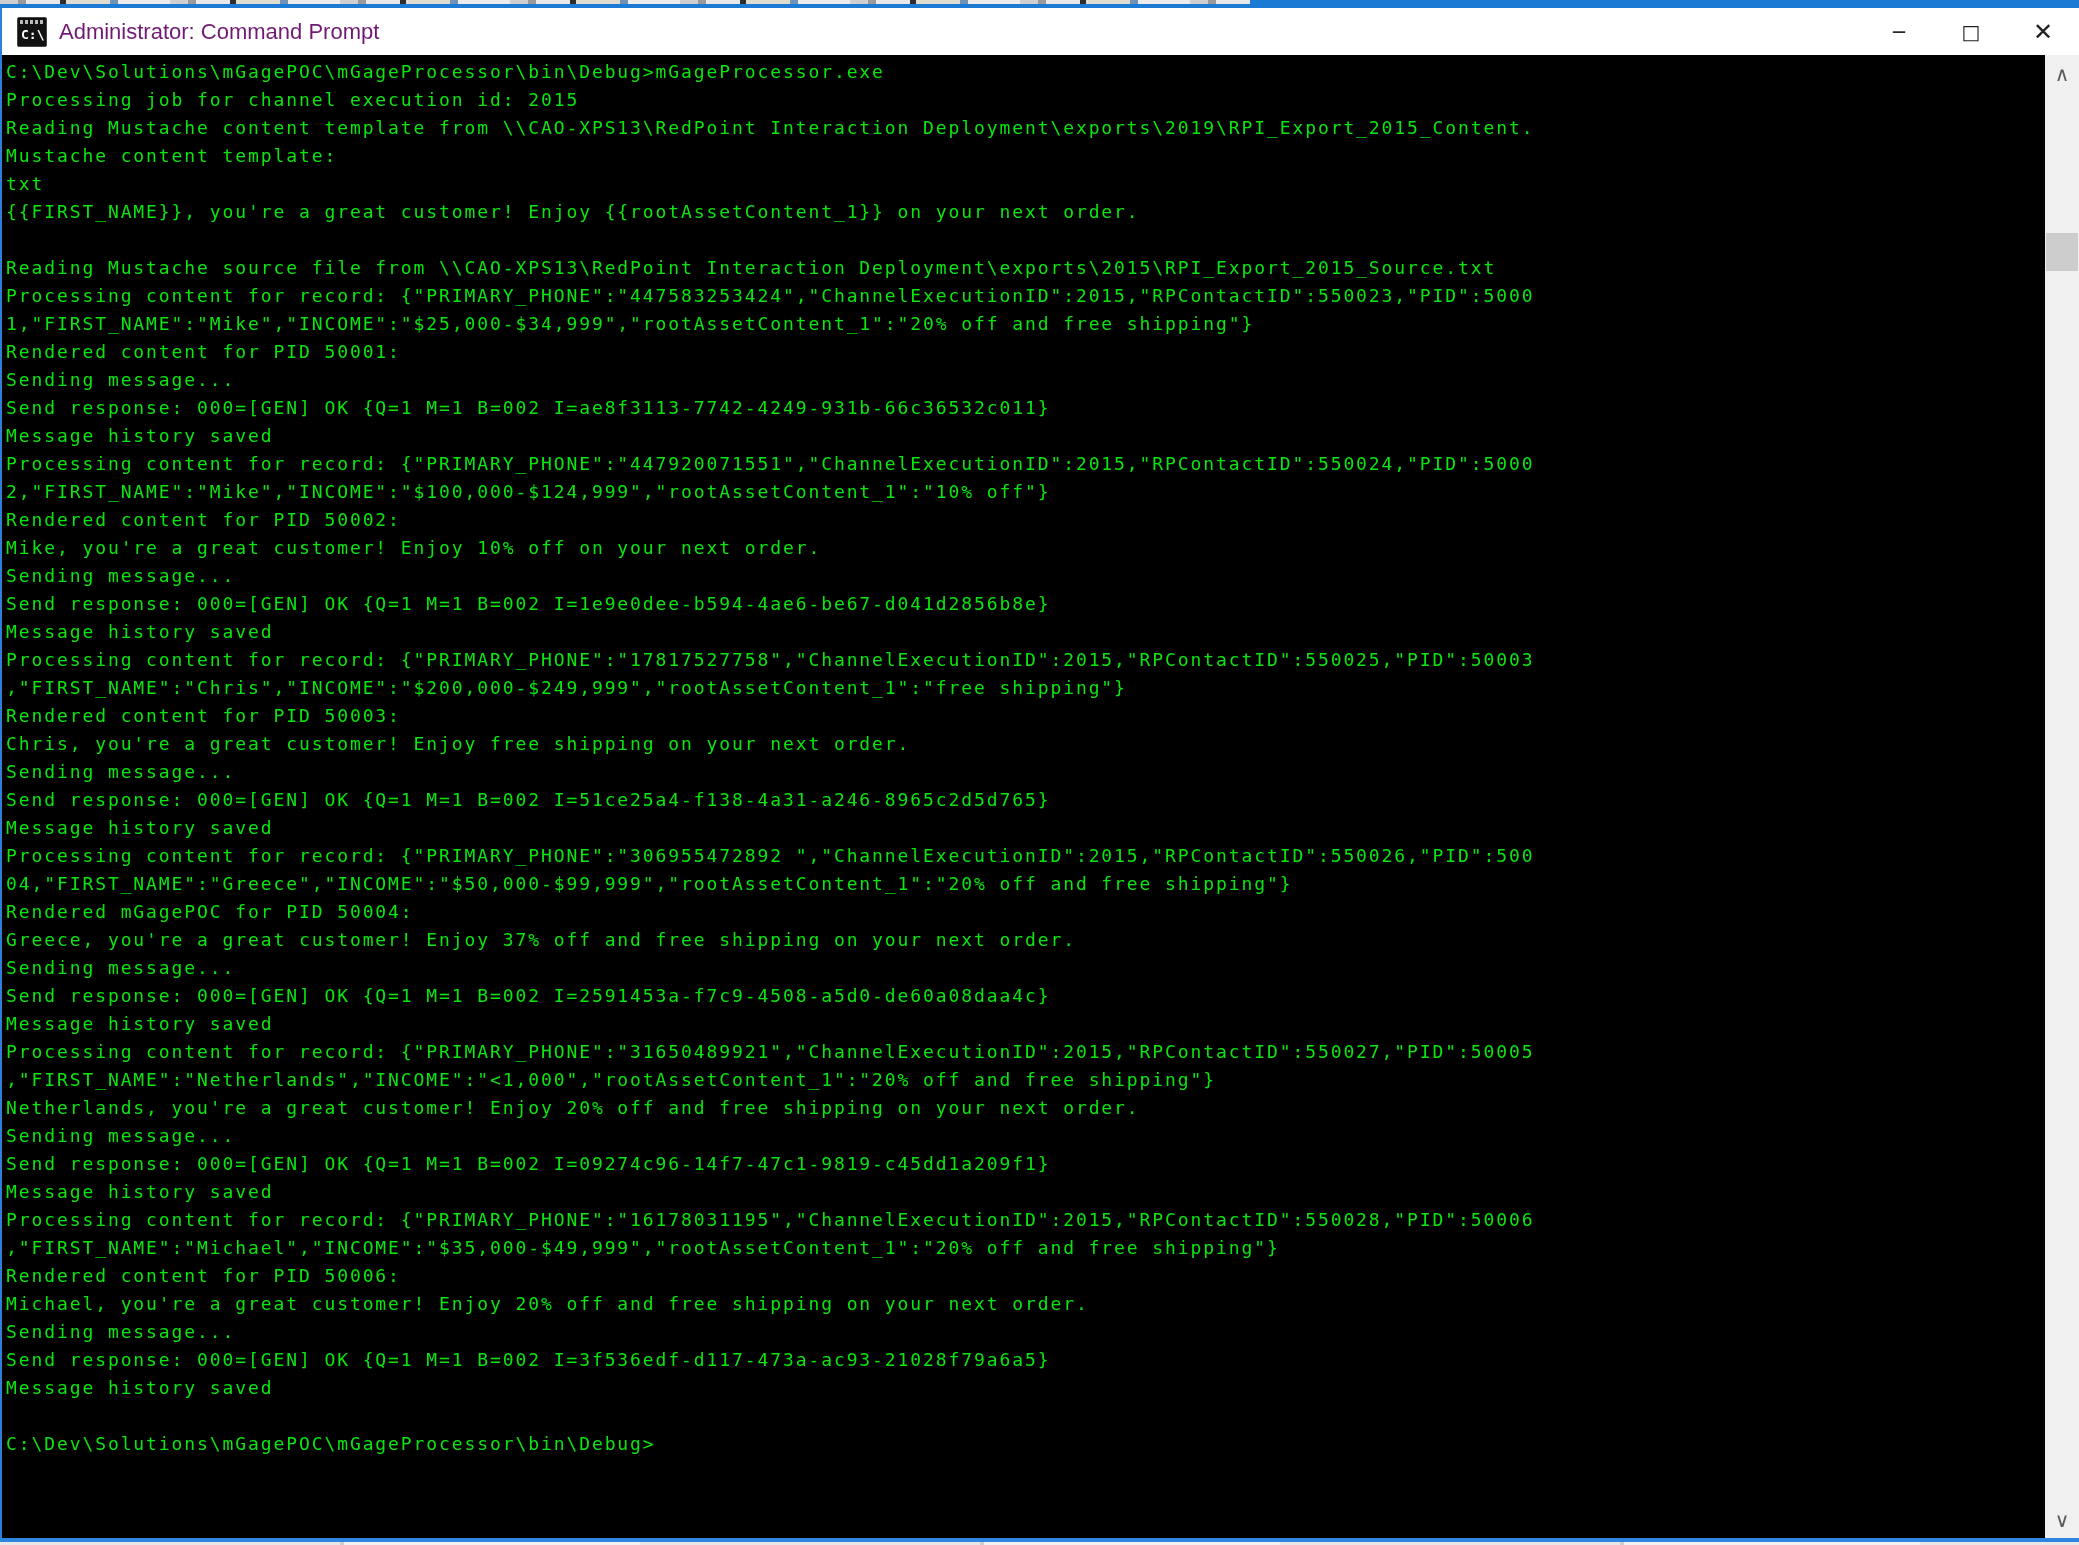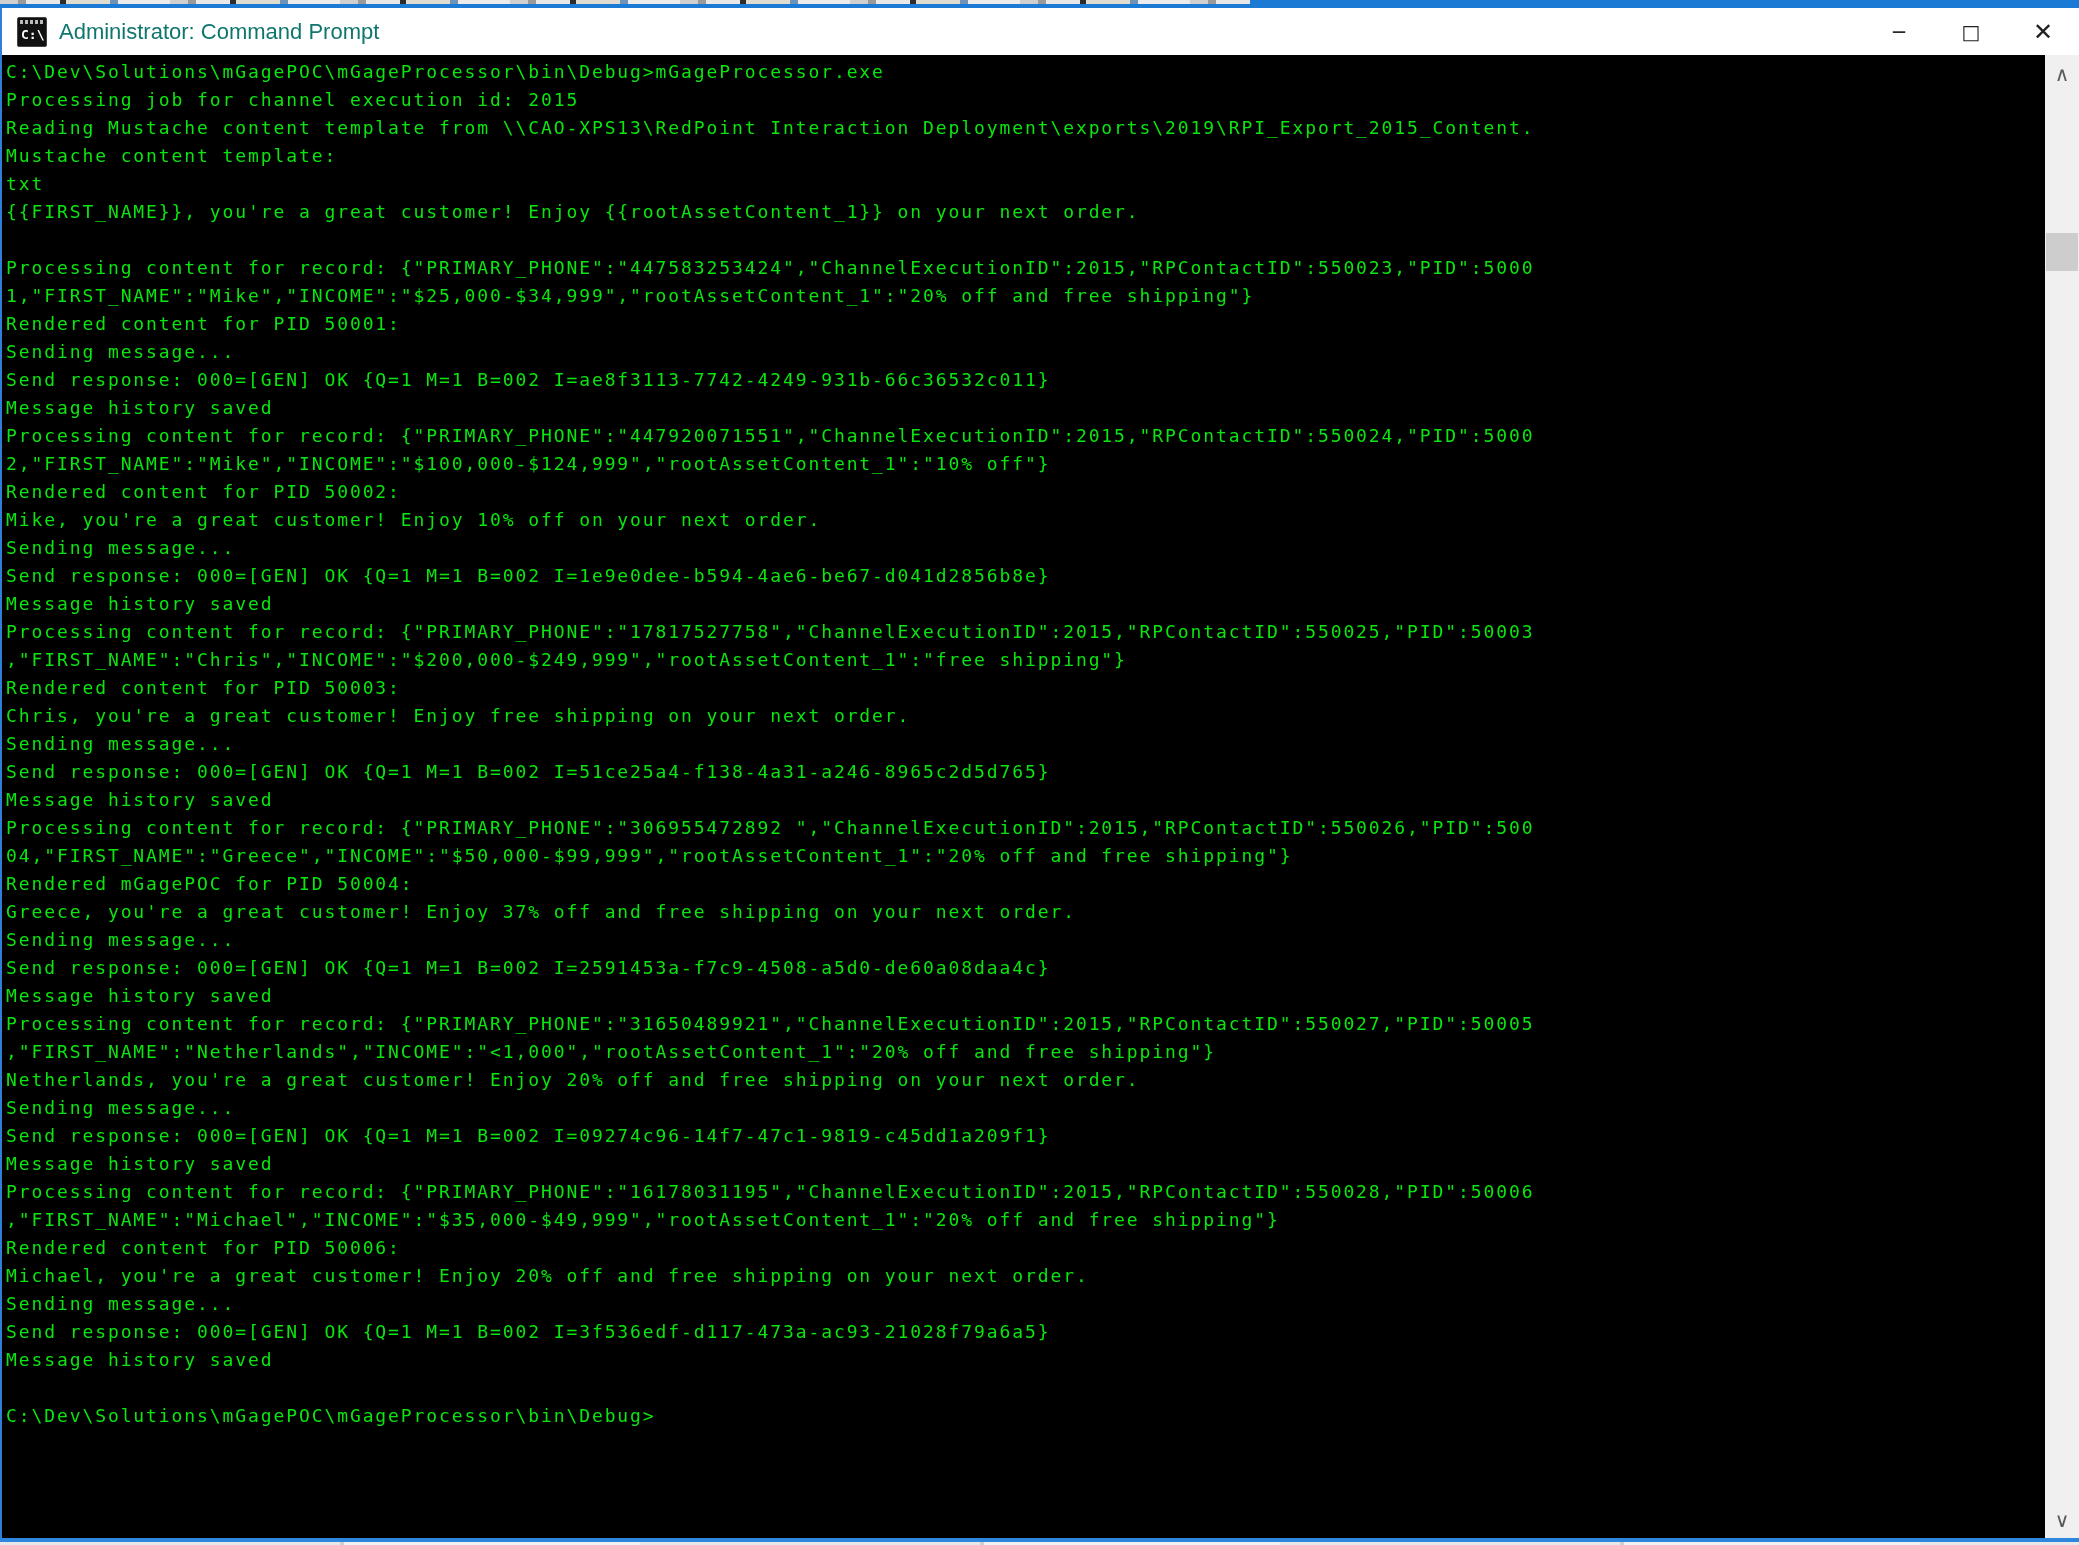--- a/index.html
+++ b/index.html
@@ -23,21 +23,21 @@
 
   
   .titlebar { position:absolute; left:0; top:0; width:2077px; height:47px; background:#ffffff;
               display:flex; align-items:center; }
   .app-icon { width:30px; height:30px; margin-left:15px; background:#111;
               border:1px solid #444; border-radius:2px; position:relative; flex:0 0 auto; }
   .app-icon .chrome { position:absolute; top:2px; left:2px; right:2px; height:4px;
               background:repeating-linear-gradient(to right,#bbb 0 3px,#111 3px 5px); }
   .app-icon .glyph { position:absolute; left:3px; top:9px; color:#fff; font-size:13px;
               font-family:"DejaVu Sans Mono", monospace; font-weight:bold; letter-spacing:0; }
-  .title-text { margin-left:12px; font-size:22px; color:#0f766e; white-space:nowrap; }
+  .title-text { margin-left:12px; font-size:22px; color:#701a75; white-space:nowrap; }
   .controls { margin-left:auto; display:flex; height:100%; }
   .ctrl-btn { width:72px; height:100%; display:flex; align-items:center; justify-content:center;
               font-size:20px; color:#222; background:transparent; border:none;
               font-family:"DejaVu Sans", sans-serif; }
   .ctrl-btn.close { font-size:24px; }
 
   
   .console { position:absolute; left:0; top:47px; width:2077px; height:1484px; background:#000; overflow:hidden; }
   .output { position:absolute; left:4px; top:3px; width:2039px;
             font-family:"DejaVu Sans Mono", monospace; font-size:18px; line-height:28px;
@@ -84,20 +84,21 @@
 
   <div class="console">
     <div class="output">
         <div class="console-line">C:\Dev\Solutions\mGagePOC\mGageProcessor\bin\Debug&gt;mGageProcessor.exe</div>
         <div class="console-line">Processing job for channel execution id: 2015</div>
         <div class="console-line">Reading Mustache content template from \\CAO-XPS13\RedPoint Interaction Deployment\exports\2019\RPI_Export_2015_Content.</div>
         <div class="console-line">Mustache content template:</div>
         <div class="console-line">txt</div>
         <div class="console-line">{{FIRST_NAME}}, you're a great customer! Enjoy {{rootAssetContent_1}} on your next order.</div>
         <div class="console-line">&nbsp;</div>
+        <div class="console-line">Reading Mustache source file from \\CAO-XPS13\RedPoint Interaction Deployment\exports\2015\RPI_Export_2015_Source.txt</div>
         <div class="console-line">Processing content for record: {"PRIMARY_PHONE":"447583253424","ChannelExecutionID":2015,"RPContactID":550023,"PID":5000</div>
         <div class="console-line">1,"FIRST_NAME":"Mike","INCOME":"$25,000-$34,999","rootAssetContent_1":"20% off and free shipping"}</div>
         <div class="console-line">Rendered content for PID 50001:</div>
         <div class="console-line">Sending message...</div>
         <div class="console-line">Send response: 000=[GEN] OK {Q=1 M=1 B=002 I=ae8f3113-7742-4249-931b-66c36532c011}</div>
         <div class="console-line">Message history saved</div>
         <div class="console-line">Processing content for record: {"PRIMARY_PHONE":"447920071551","ChannelExecutionID":2015,"RPContactID":550024,"PID":5000</div>
         <div class="console-line">2,"FIRST_NAME":"Mike","INCOME":"$100,000-$124,999","rootAssetContent_1":"10% off"}</div>
         <div class="console-line">Rendered content for PID 50002:</div>
         <div class="console-line">Mike, you're a great customer! Enjoy 10% off on your next order.</div>

